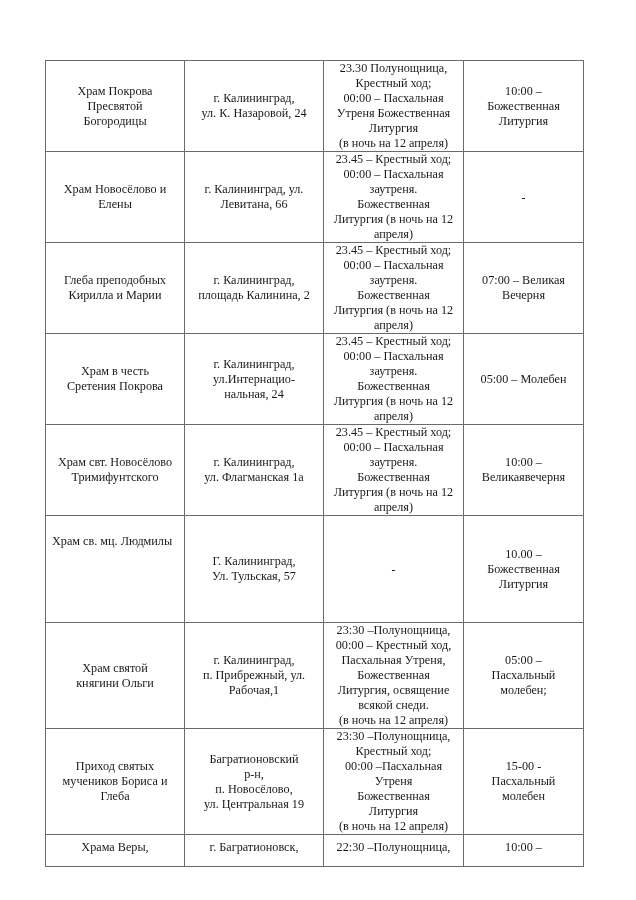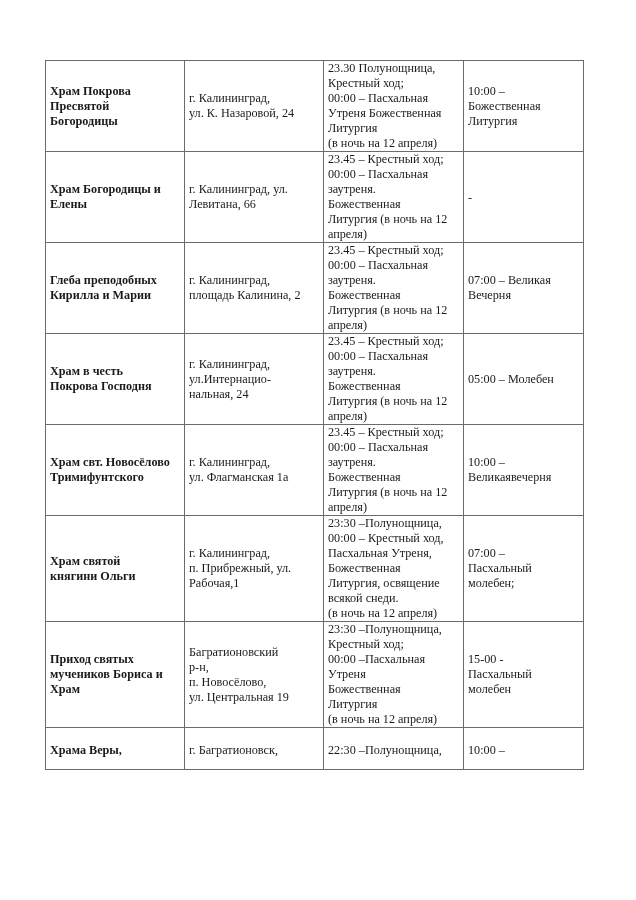--- a/index.html
+++ b/index.html
@@ -26,46 +26,47 @@
       left: 45px;
       top: 60px;
       width: 538px;
       border-collapse: collapse;
       table-layout: fixed;
       font-size: 12.2px;
       line-height: 15px;
     }
     table.schedule td {
       border: 1px solid #6b6b6b;
+      text-align: center;
       vertical-align: middle;
       padding: 0 4px;
       overflow: visible;
       white-space: pre-line;
     }
     col.c1 { width: 139px; }
     col.c2 { width: 139px; }
     col.c3 { width: 140px; }
     col.c4 { width: 120px; }
-    td.name { font-weight: bold; }
+    td.name { font-weight: normal; }
     td.name.top-left {
       text-align: left;
       vertical-align: top;
       padding-top: 18px;
       padding-left: 6px;
       white-space: nowrap;
     }
     tr.r1 td { height: 90px; }
     tr.r2 td { height: 88px; }
     tr.r3 td { height: 88px; }
     tr.r4 td { height: 88px; }
     tr.r5 td { height: 88px; }
     tr.r6 td { height: 88px; }
     tr.r7 td { height: 102px; }
     tr.r8 td { height: 102px; }
-    tr.r9 td { height: 26px; vertical-align: top; padding-top: 15px; }
+    tr.r9 td { height: 26px; vertical-align: top; padding-top: 5px; }
   </style>
 </head>
 <body>
 
 <div class="page">
   <table class="schedule">
     <colgroup>
       <col class="c1">
         <col class="c2">
         <col class="c3">
@@ -82,21 +83,21 @@
 Крестный ход;
 00:00 – Пасхальная
 Утреня Божественная
 Литургия
 (в ночь на 12 апреля)</td>
         <td>10:00 –
 Божественная
 Литургия</td>
       </tr>
       <tr class="r2">
-        <td class="name">Храм Богородицы и
+        <td class="name">Храм Новосёлово и
 Елены</td>
         <td>г. Калининград, ул.
 Левитана, 66</td>
         <td>23.45 – Крестный ход;
 00:00 – Пасхальная
 заутреня.
 Божественная
 Литургия (в ночь на 12
 апреля)</td>
         <td>-</td>
@@ -110,21 +111,21 @@
 00:00 – Пасхальная
 заутреня.
 Божественная
 Литургия (в ночь на 12
 апреля)</td>
         <td>07:00 – Великая
 Вечерня</td>
       </tr>
       <tr class="r4">
         <td class="name">Храм в честь
-Покрова Господня</td>
+Сретения Покрова</td>
         <td>г. Калининград,
 ул.Интернацио-
 нальная, 24</td>
         <td>23.45 – Крестный ход;
 00:00 – Пасхальная
 заутреня.
 Божественная
 Литургия (в ночь на 12
 апреля)</td>
         <td>05:00 – Молебен</td>
@@ -135,42 +136,51 @@
         <td>г. Калининград,
 ул. Флагманская 1а</td>
         <td>23.45 – Крестный ход;
 00:00 – Пасхальная
 заутреня.
 Божественная
 Литургия (в ночь на 12
 апреля)</td>
         <td>10:00 –
 Великаявечерня</td>
+      </tr>
+      <tr class="r6">
+        <td class="name top-left">Храм св. мц. Людмилы</td>
+        <td>Г. Калининград,
+Ул. Тульская, 57</td>
+        <td>-</td>
+        <td>10.00 –
+Божественная
+Литургия</td>
       </tr>
       <tr class="r7">
         <td class="name">Храм святой
 княгини Ольги</td>
         <td>г. Калининград,
 п. Прибрежный, ул.
 Рабочая,1</td>
         <td>23:30 –Полунощница,
 00:00 – Крестный ход,
 Пасхальная Утреня,
 Божественная
 Литургия, освящение
 всякой снеди.
 (в ночь на 12 апреля)</td>
-        <td>07:00 –
+        <td>05:00 –
 Пасхальный
 молебен;</td>
       </tr>
       <tr class="r8">
         <td class="name">Приход святых
 мучеников Бориса и
-Храм</td>
+Глеба</td>
         <td>Багратионовский
 р-н,
 п. Новосёлово,
 ул. Центральная 19</td>
         <td>23:30 –Полунощница,
 Крестный ход;
 00:00 –Пасхальная
 Утреня
 Божественная
 Литургия

